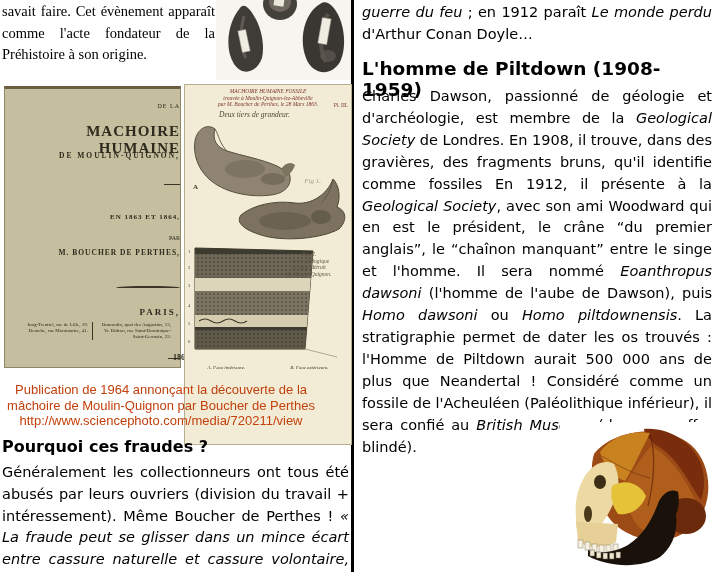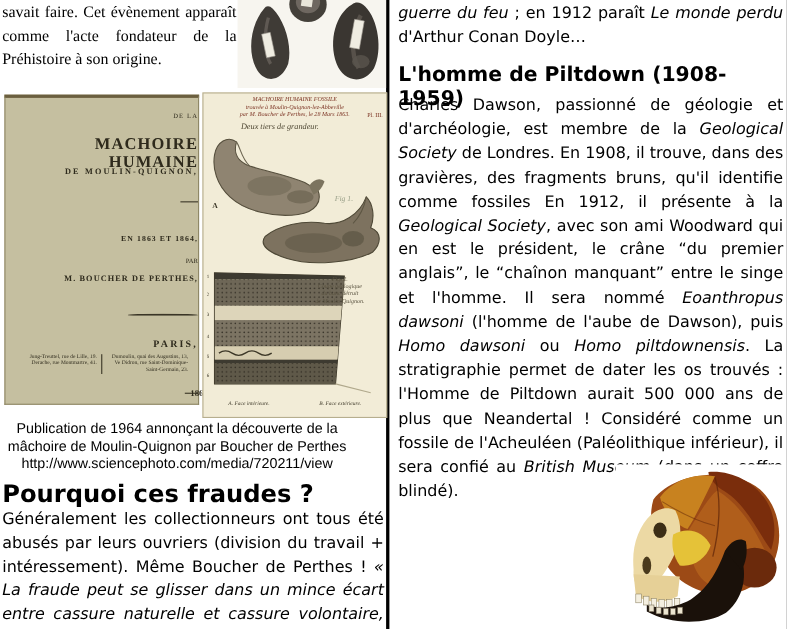--- a/index.html
+++ b/index.html
@@ -30,40 +30,40 @@
   .cv-par      { top:146px; font-size:6px; }
   .cv-author   { top:159px; font-size:7.5px; font-weight:bold; letter-spacing:1px; }
   .cv-squiggle { top:186px; } .cv-squiggle span { display:inline-block; width:64px; border-top:2px solid #3a3526; border-radius:50%; height:3px; }
   .cv-paris    { top:218px; font-size:9px; font-weight:bold; letter-spacing:2px; }
   .cv-imprint  { top:233px; display:flex; justify-content:center; gap:4px; font-size:5px; line-height:6px; text-align:center; }
   .cv-imprint .impcol { width:74px; }
   .cv-imprint .impsep { width:1px; background:#3a3526; }
   .cv-rule2    { top:256px; } .cv-rule2 span { display:inline-block; width:12px; border-top:1px solid #3a3526; }
   .cv-year     { top:264px; font-size:8px; font-weight:bold;margin-left:11px; }
 
-  .plate { position:absolute; left:184px; top:84px; width:168px; height:296px;
+  .plate { position:absolute; left:184px; top:84px; width:168px; height:361px;
            background:#f2ecd7; border:1px solid #b6ae8e;
            font-family:"Liberation Serif","DejaVu Serif",serif; }
   .pl-header { position:absolute; top:3px; left:0; width:100%; text-align:center;
                font-size:5.5px; line-height:6.5px; color:#7b3222; font-style:italic; }
   .pl-no     { position:absolute; top:17px; right:3px; font-size:5.5px; color:#7b3222; }
   .pl-scale  { position:absolute; top:25px; left:34px; font-size:7.5px; font-style:italic; color:#4e4733; }
   .pl-fig1   { position:absolute; top:92px; right:30px; font-size:7px; font-style:italic; color:#9aa089; }
   .pl-jaws   { position:absolute; top:34px; left:0; }
   .pl-strat  { position:absolute; top:160px; left:0; }
   .pl-fig2   { position:absolute; top:166px; right:14px; width:56px; text-align:center;
                font-size:5.5px; line-height:6.5px; font-style:italic; color:#5a5340; }
   .pl-blbl   { position:absolute; top:280px; left:0; width:100%; display:flex; justify-content:space-around;
                font-size:5px; font-style:italic; color:#3c3727; }
   .pl-a { position:absolute; top:98px; left:8px;  font-size:7px; font-weight:bold; color:#3c3727; }
   .pl-b { position:absolute; top:215px; left:52px; font-size:7px; font-weight:bold; color:#3c3727; }
 
   .caption { position:absolute; left:0; top:382px; width:322px; text-align:center;
-             font-family:"Liberation Sans", sans-serif; font-size:13px; line-height:15.5px; color:#000000; }
-  .left-heading { position:absolute; left:2px; top:437px; font-size:22px; font-weight:bold; }
+             font-family:"Liberation Sans", sans-serif; font-size:13px; line-height:15.5px; color:#c2410c; }
+  .left-heading { position:absolute; left:2px; top:437px; font-size:16px; font-weight:bold; }
   .left-para { position:absolute; left:2px; top:462px; width:347px;
                font-size:14.5px; line-height:21.8px; text-align:justify; }
 
   
   .col-right { position:absolute; left:357px; top:0; width:358px; height:441px; }
   .rp1 { position:absolute; left:5px; top:2px; width:350px;
          font-size:14.5px; line-height:21.5px; text-align:justify; }
   .right-heading { position:absolute; left:5px; top:58px; font-size:18.5px; font-weight:bold; }
   .rp2 { position:absolute; left:5px; top:86px; width:350px;
          font-size:14.5px; line-height:21.9px; text-align:justify; }

